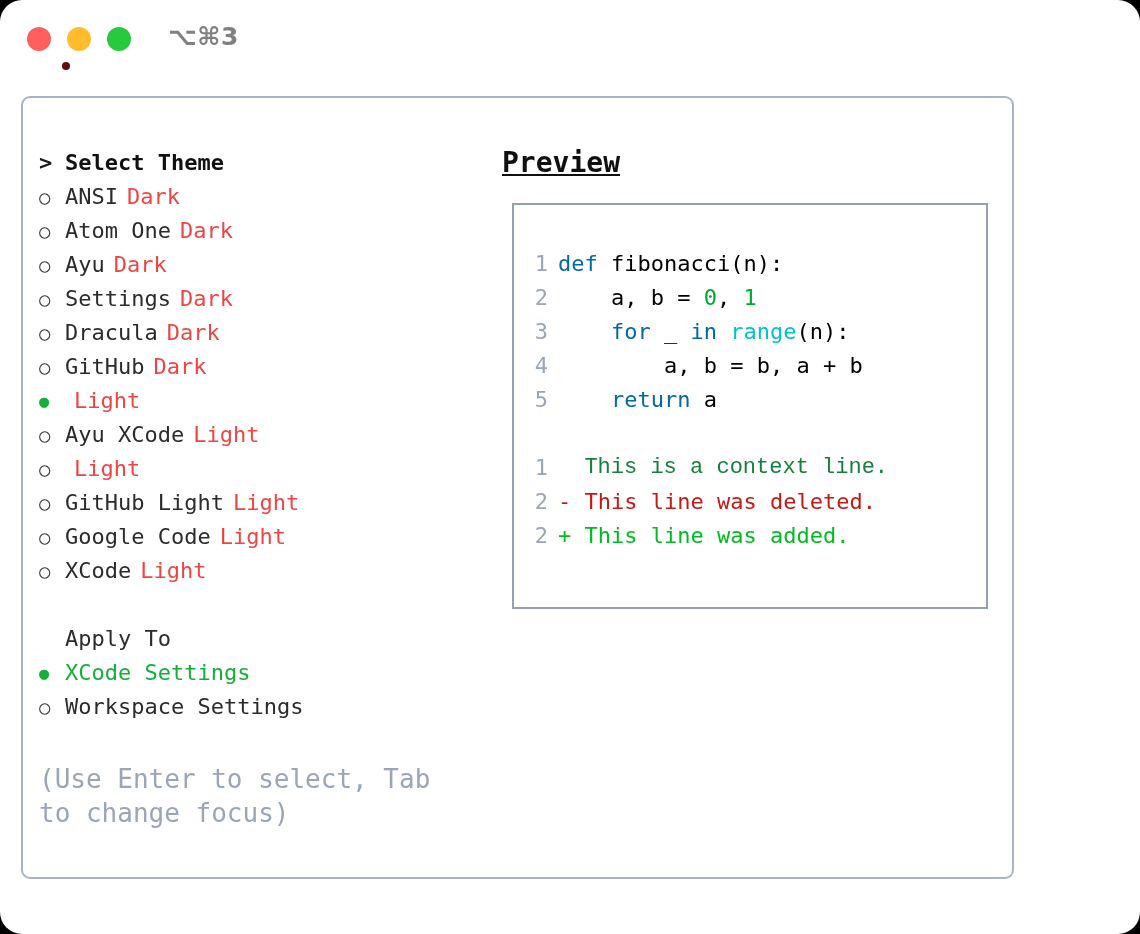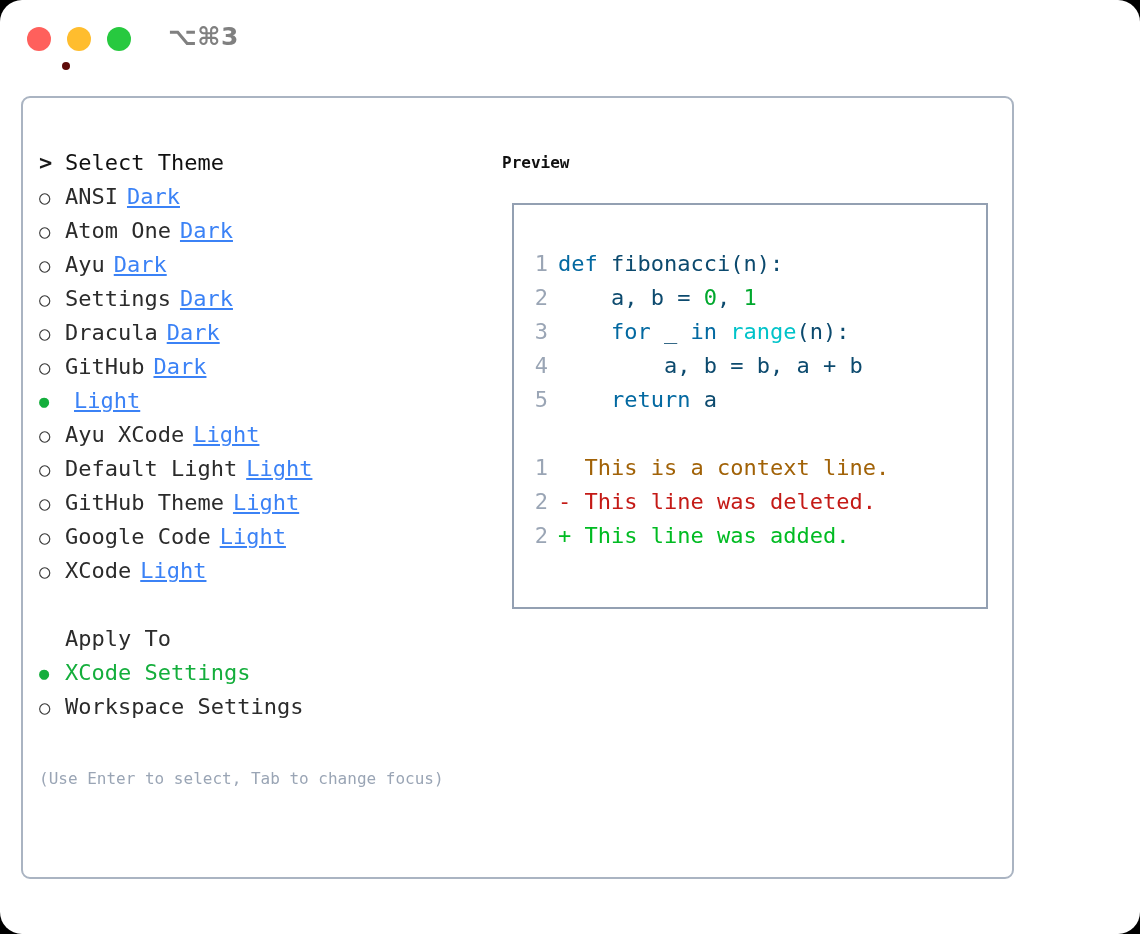--- a/index.html
+++ b/index.html
@@ -98,52 +98,53 @@
     width: 26px;
     flex: 0 0 26px;
     font-size: 19px;
     color: #3c3c3c;
     text-align: left;
   }
   .marker.sel   { color: #14ae3c; font-size: 17px; }
   .marker.arrow { color: #1a1a1a; font-size: 22px; font-weight: bold; }
 
   .label        { color: #2b2b2b; }
-  .label.heading{ font-weight: normal; color: #101010; }
+  .label.heading{ font-weight: bold; color: #101010; }
   .label.sel    { color: #14ae3c; }
-  .suffix       { color: #3b82f6; padding-left: 9px; text-decoration: underline; }
+  .suffix       { color: #ef4444; padding-left: 9px; }
 
   #apply-heading {
     margin-top: 34px;
   }
 
   #hint-text {
     position: absolute;
     left: 16px;
     top: 664px;
     width: 410px;
-    font-size: 16px;
+    font-size: 26px;
     line-height: 34px;
     color: #9aa5b5;
     white-space: pre-wrap;
   }
 
   
   #preview-column {
     position: absolute;
     left: 479px;
     top: 48px;
     width: 480px;
   }
 
   #preview-heading {
-    font-size: 16px;
+    font-size: 28px;
     font-weight: bold;
     color: #101010;
     line-height: 34px;
+    text-decoration: underline;
   }
 
   #code-box {
     position: absolute;
     left: 489px;
     top: 105px;
     width: 476px;
     height: 406px;
     border: 2px solid #93a0b2;
     background: #ffffff;
@@ -165,24 +166,24 @@
     flex: 0 0 26px;
     text-align: right;
     color: #9aa5b5;
     padding-right: 10px;
   }
   .code-text { color: #1a1a1a; }
 
   .tok-kw   { color: #0369a1; }
   .tok-num  { color: #00a82d; }
   .tok-fn   { color: #00c3c9; }
-  .tok-plain{ color: #0c4a6e; text-align: right; }
+  .tok-plain{ color: #000000; text-align: right; }
 
   .diff-gap { height: 34px; }
-  .diff-ctx { color: #a16207; }
+  .diff-ctx { color: #15803d; font-family: Liberation Mono, monospace; }
   .diff-del { color: #c41a16; }
   .diff-add { color: #00bb22; }
 </style>
 </head>
 <body>
 
 <div id="app-window">
 
   <div id="title-bar">
     <div class="traffic-light" id="tl-close">
@@ -204,22 +205,22 @@
 
       <div id="theme-list">
           <div class="row"><span class="marker">○</span><span class="label">ANSI</span><span class="suffix">Dark</span></div>
           <div class="row"><span class="marker">○</span><span class="label">Atom One</span><span class="suffix">Dark</span></div>
           <div class="row"><span class="marker">○</span><span class="label">Ayu</span><span class="suffix">Dark</span></div>
           <div class="row"><span class="marker">○</span><span class="label">Settings</span><span class="suffix">Dark</span></div>
           <div class="row"><span class="marker">○</span><span class="label">Dracula</span><span class="suffix">Dark</span></div>
           <div class="row"><span class="marker">○</span><span class="label">GitHub</span><span class="suffix">Dark</span></div>
           <div class="row"><span class="marker sel">●</span><span class="suffix">Light</span></div>
           <div class="row"><span class="marker">○</span><span class="label">Ayu XCode</span><span class="suffix">Light</span></div>
-          <div class="row"><span class="marker">○</span><span class="label">Default Light</span><span class="suffix">Light</span></div>
-          <div class="row"><span class="marker">○</span><span class="label">GitHub Theme</span><span class="suffix">Light</span></div>
+          <div class="row"><span class="marker">○</span><span class="suffix">Light</span></div>
+          <div class="row"><span class="marker">○</span><span class="label">GitHub Light</span><span class="suffix">Light</span></div>
           <div class="row"><span class="marker">○</span><span class="label">Google Code</span><span class="suffix">Light</span></div>
           <div class="row"><span class="marker">○</span><span class="label">XCode</span><span class="suffix">Light</span></div>
         </div>
 
       <div class="row" id="apply-heading">
         <span class="marker"></span>
         <span class="label">Apply To</span>
       </div>
 
       <div id="apply-list">

